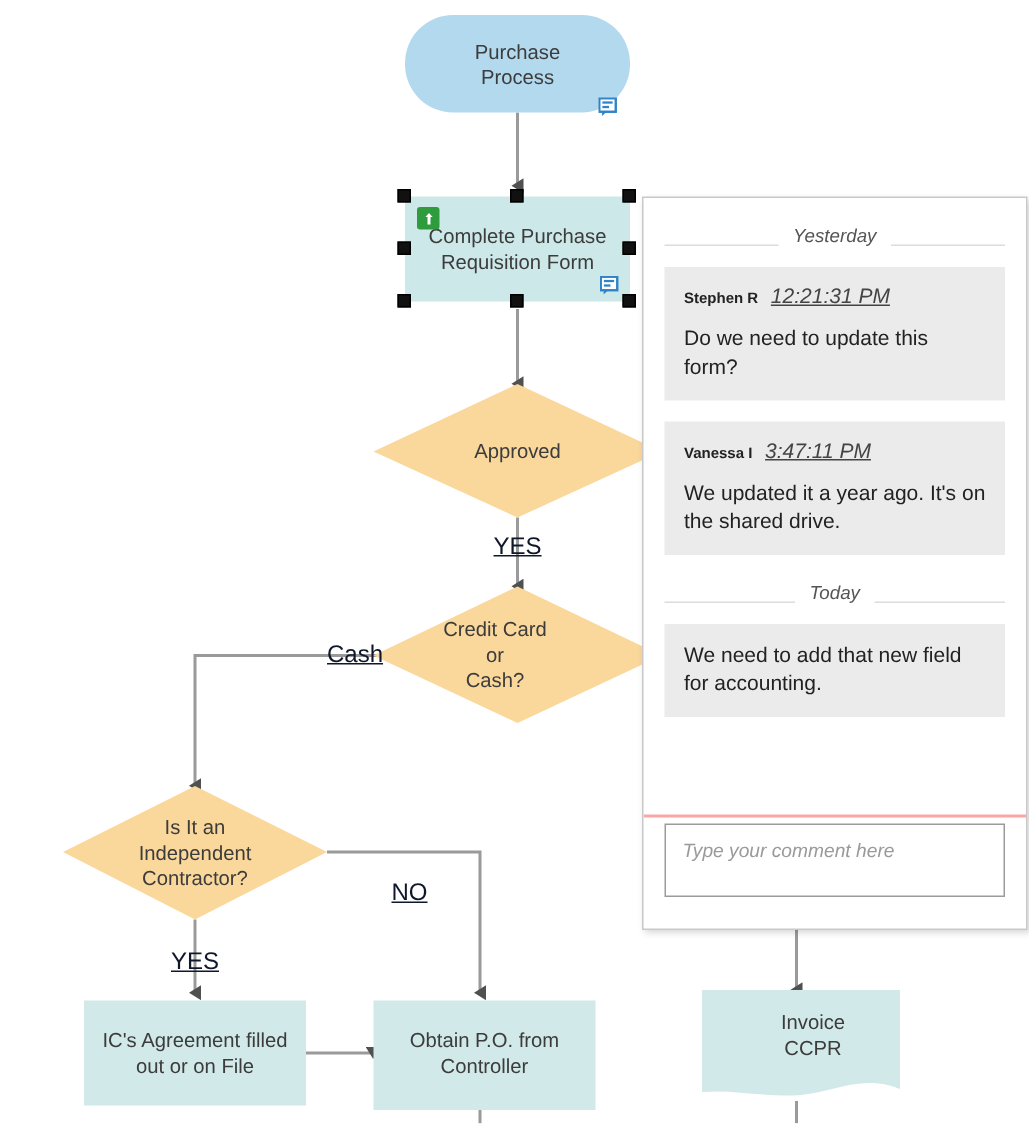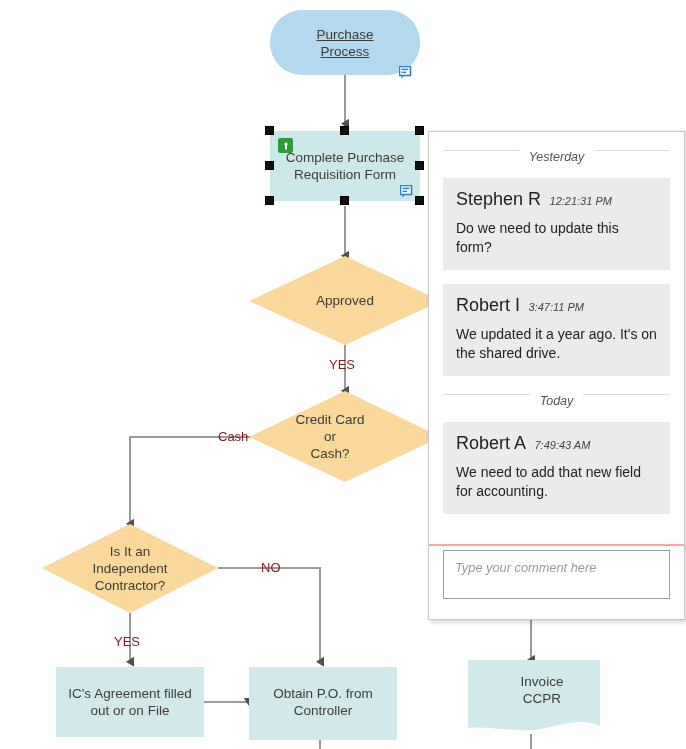--- a/index.html
+++ b/index.html
@@ -24,24 +24,25 @@
     justify-content: center;
     text-align: center;
     color: #3c3c3c;
     font-size: 13.5px;
     line-height: 17px;
     pointer-events: none;
     white-space: pre-line;
   }
   .edge-label {
     position: absolute;
-    color: #7f1d1d;
-    font-size: 13px;
+    color: #0f172a;
+    font-size: 16px;
     line-height: 15px;
     background: transparent;
+    text-decoration: underline;
   }
 
   
   .handle {
     position: absolute;
     width: 9px; height: 9px;
     background: #111111;
     border: 1px solid #000000;
     box-sizing: border-box;
   }
@@ -74,21 +75,21 @@
     flex-direction: column;
     overflow: hidden;
   }
   #comment-list {
     flex: 1 1 auto;
     padding: 0 14px;
     overflow: hidden;
   }
   .day-divider {
     display: flex;
-    align-items: flex-start;
+    align-items: flex-end;
     gap: 10px;
     margin: 18px 0 14px 0;
   }
   .day-divider .rule {
     flex: 1 1 auto;
     height: 1px;
     background: #dcdcdc;
   }
   .day-divider .day-text {
     font-style: italic;
@@ -99,29 +100,30 @@
   .comment {
     background: #ebebeb;
     padding: 11px 13px 13px 13px;
     margin-bottom: 14px;
   }
   .comment-head {
     margin-bottom: 9px;
     white-space: nowrap;
   }
   .comment-author {
-    font-weight: normal;
-    font-size: 18px;
+    font-weight: bold;
+    font-size: 10px;
     color: #222222;
   }
   .comment-time {
     font-style: italic;
-    font-size: 11px;
+    font-size: 14px;
     color: #444444;
     margin-left: 4px;
+    text-decoration: underline;
   }
   .comment-body {
     font-size: 14px;
     line-height: 19px;
     color: #222222;
   }
   #comment-compose {
     flex: 0 0 auto;
     padding: 4px 14px 16px 14px;
     border-top: 2px solid #fca5a5;
@@ -189,21 +191,21 @@
 
     <polygon points="130,524 218,568 130,613 42,568" fill="#fad79b"></polygon>
 
     <rect x="56" y="667" width="148" height="70" fill="#d2e9e9"></rect>
 
     <rect x="249" y="667" width="148" height="73" fill="#d2e9e9"></rect>
 
     <path d="M468,660 L600,660 L600,726 C575,716 556,728 534,730 C512,732 490,726 468,728 Z" fill="#d2e9e9"></path>
   </svg>
 
-  <div class="node-label" style="left:270px; top:10px; width:150px; height:65px;text-decoration:underline;">Purchase
+  <div class="node-label" style="left:270px; top:10px; width:150px; height:65px;">Purchase
 Process</div>
 
   <div class="node-label" style="left:270px; top:133px; width:150px; height:66px;">Complete Purchase
 Requisition Form</div>
 
   <div class="node-label" style="left:275px; top:256px; width:140px; height:89px;">Approved</div>
 
   <div class="node-label" style="left:270px; top:391px; width:120px; height:91px;">Credit Card
 or
 Cash?</div>
@@ -216,21 +218,21 @@
 Contractor?</div>
 
   <div class="node-label" style="left:249px; top:667px; width:148px; height:70px;">Obtain P.O. from
 Controller</div>
 
   <div class="node-label" style="left:468px; top:658px; width:148px; height:64px;">Invoice
 CCPR</div>
 
   <div class="edge-label" style="left:329px; top:357px;">YES</div>
   <div class="edge-label" style="left:218px; top:429px;">Cash</div>
-  <div class="edge-label" style="left:261px; top:560px;">NO</div>
+  <div class="edge-label" style="left:261px; top:588px;">NO</div>
   <div class="edge-label" style="left:114px; top:634px;">YES</div>
 
   <div class="comment-icon" style="left:399px; top:65px;">
     <svg viewBox="0 0 14 13" width="14" height="13">
       <rect x="0.5" y="0.5" width="11" height="9" fill="#ffffff" stroke="#2f84c8" stroke-width="1.6"></rect>
       <rect x="2.6" y="2.6" width="6.8" height="1.5" fill="#2f84c8"></rect>
       <rect x="2.6" y="5.6" width="4.4" height="1.5" fill="#2f84c8"></rect>
       <path d="M2.4,9.5 L2.4,12.4 L5.4,9.5 Z" fill="#2f84c8"></path>
     </svg>
   </div>
@@ -272,37 +274,33 @@
       <div class="comment">
         <div class="comment-head">
           <span class="comment-author">Stephen R</span>
           <span class="comment-time">12:21:31 PM</span>
         </div>
         <div class="comment-body">Do we need to update this form?</div>
       </div>
 
       <div class="comment">
         <div class="comment-head">
-          <span class="comment-author">Robert I</span>
+          <span class="comment-author">Vanessa I</span>
           <span class="comment-time">3:47:11 PM</span>
         </div>
         <div class="comment-body">We updated it a year ago. It's on the shared drive.</div>
       </div>
 
       <div class="day-divider">
         <span class="rule"></span>
         <span class="day-text">Today</span>
         <span class="rule"></span>
       </div>
 
       <div class="comment">
-        <div class="comment-head">
-          <span class="comment-author">Robert A</span>
-          <span class="comment-time">7:49:43 AM</span>
-        </div>
         <div class="comment-body">We need to add that new field for accounting.</div>
       </div>
 
     </div>
 
     <div id="comment-compose">
       <textarea id="comment-input" placeholder="Type your comment here" style=""></textarea>
     </div>
 
   </div>

